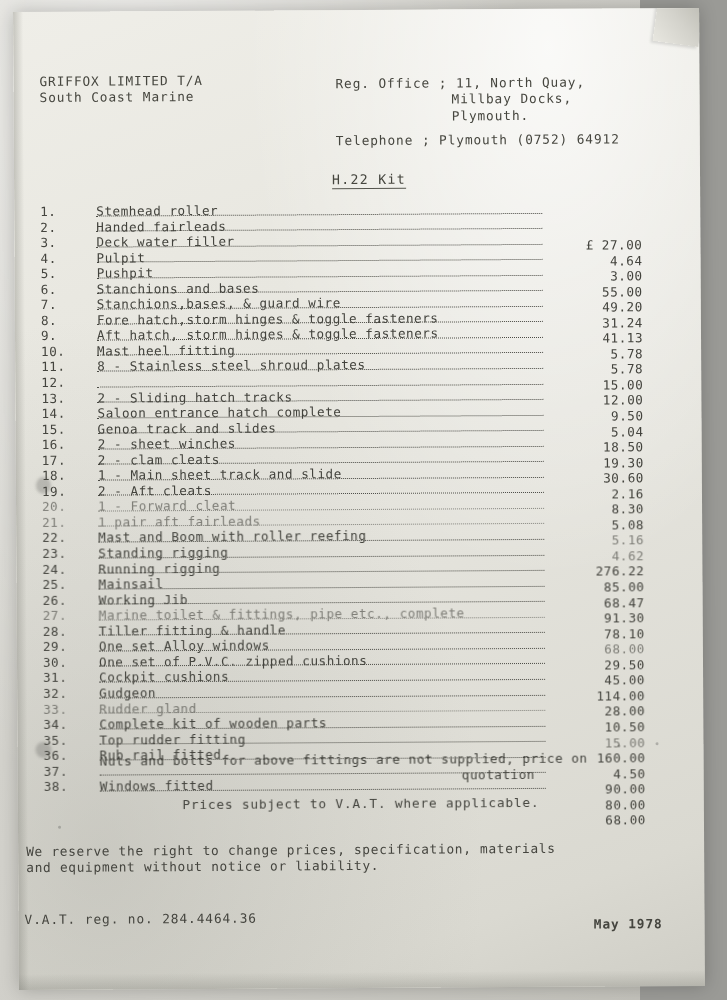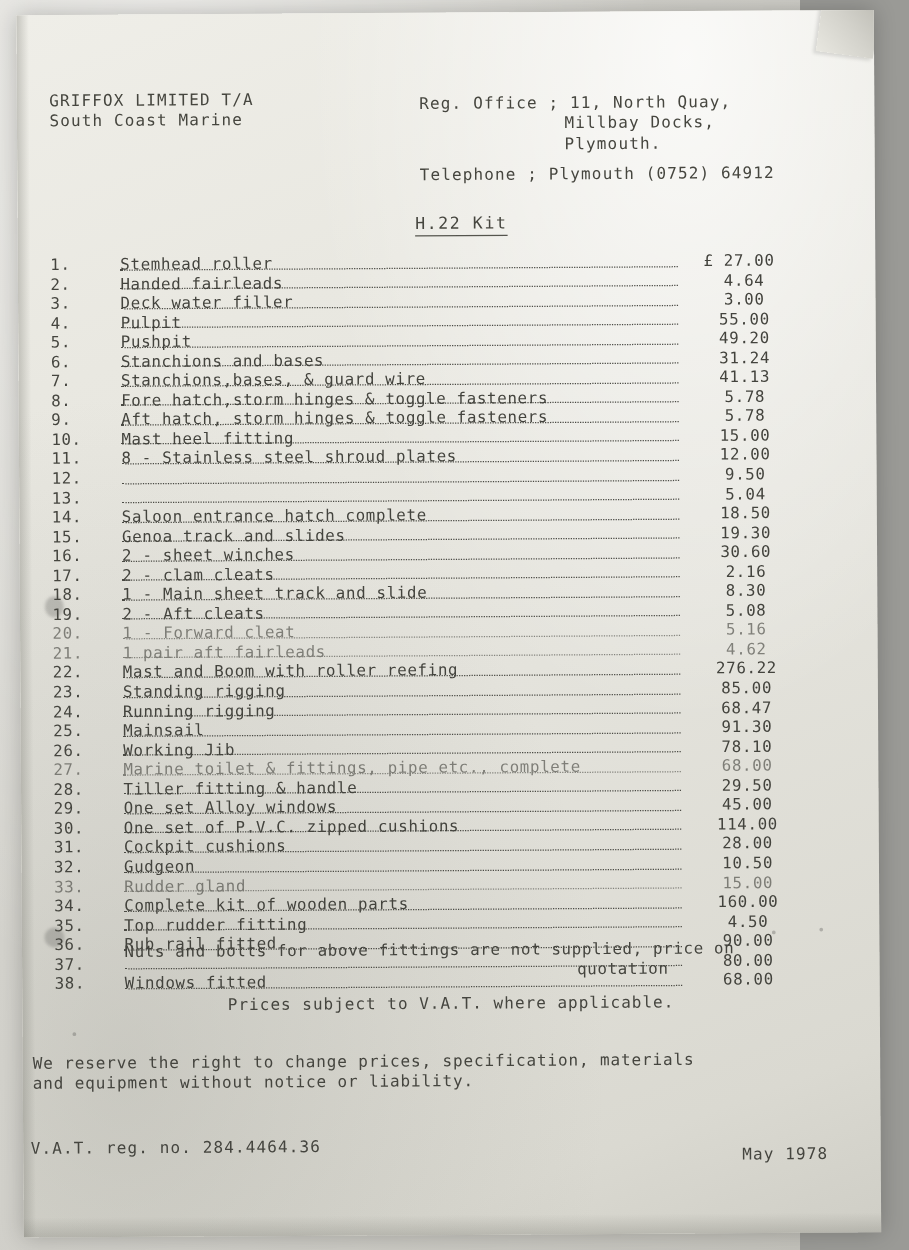--- a/index.html
+++ b/index.html
@@ -166,26 +166,27 @@
     left: 56px;
     right: 118px;
     bottom: 3px;
     border-bottom: 1.4px dotted #4b4b45;
     z-index: 1;
   }
   .price {
     position: absolute;
     right: 18px;
     width: 102px;
-    text-align: center;
+    text-align: right;
     color: #43433d;
     font-size: 12.6px;
     letter-spacing: 0.55px;
     z-index: 2;
     background: transparent;
+    margin-top: 37px;
   }
   .price .cur { margin-right: 8px; }
 
   .note-nuts {
     position: absolute;
     left: 82px;
     top: 742px;
     font-size: 12.6px;
     line-height: 15.6px;
     letter-spacing: 0.55px;
@@ -221,20 +222,21 @@
     letter-spacing: 0.9px;
     color: #45453f;
   }
   .date {
     position: absolute;
     right: 42px;
     top: 908px;
     font-size: 12.8px;
     letter-spacing: 0.9px;
     color: #45453f;
+    font-weight: bold;
   }
   .faint { opacity: 0.62; }
 </style>
 </head>
 <body>
 
 <div class="page">
   <div class="sheet">
     <div class="corner-fold"></div>
     <div class="edge-shadow-left"></div>
@@ -328,20 +330,21 @@
             <span class="price"><span class="cur"></span><span>12.00</span></span>
           </div>
           <div class="row">
             <span class="num">12.</span>
             <span class="leader"></span>
             <span class="price"><span class="cur"></span><span>9.50</span></span>
           </div>
           <div class="row">
             <span class="num">13.</span>
             <span class="leader"></span>
+            <span class="desc">2 - Sliding hatch tracks</span>
             <span class="price"><span class="cur"></span><span>5.04</span></span>
           </div>
           <div class="row">
             <span class="num">14.</span>
             <span class="leader"></span>
             <span class="desc">Saloon entrance hatch complete</span>
             <span class="price"><span class="cur"></span><span>18.50</span></span>
           </div>
           <div class="row">
             <span class="num">15.</span>

